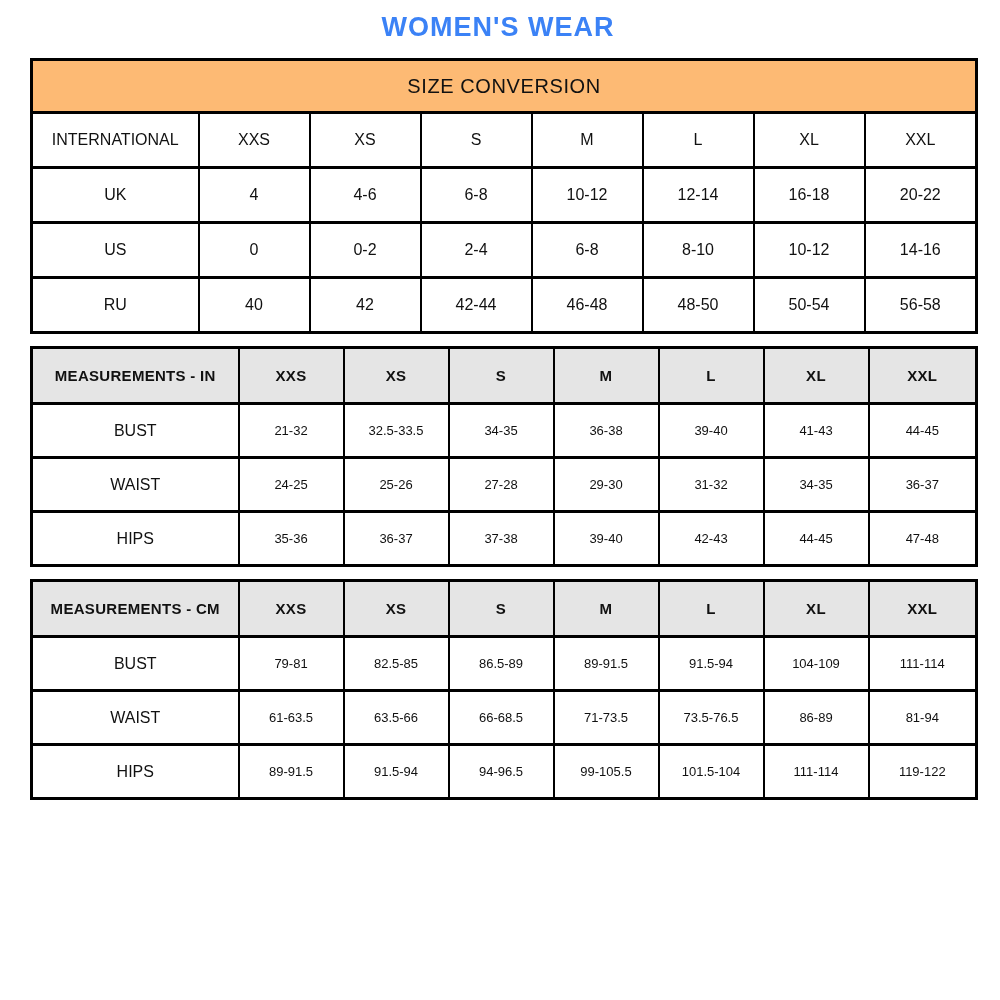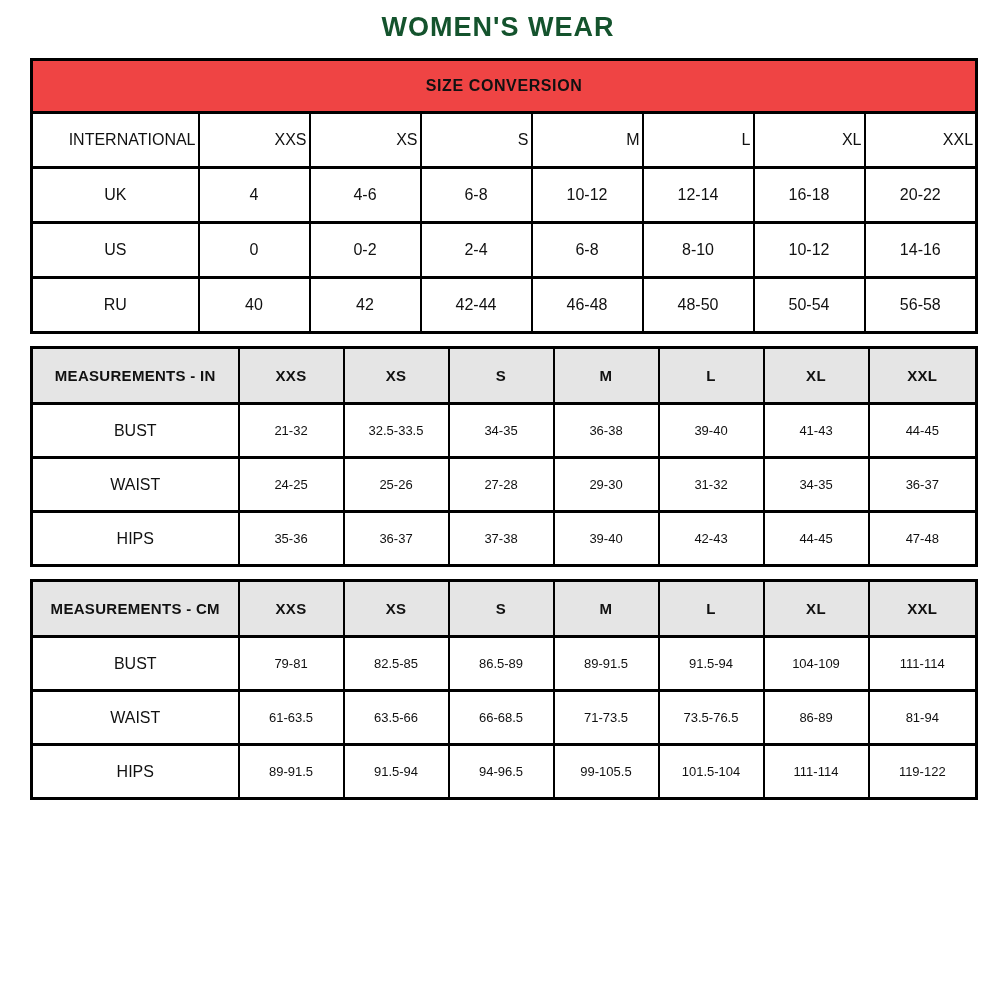--- a/index.html
+++ b/index.html
@@ -15,53 +15,52 @@
     height: 1000px;
     box-sizing: border-box;
     padding-top: 12px;
   }
   .title {
     margin: 0 4px 15px 0;
     text-align: center;
     font-size: 27px;
     font-weight: 700;
     letter-spacing: 1px;
-    color: #14532d;
+    color: #3b82f6;
   }
   table.tbl {
     border-collapse: collapse;
     table-layout: fixed;
     width: 945px;
     margin: 0 25px 12px 30px;
     border: 3px solid #000000;
   }
   .tbl th, .tbl td {
     border: 2px solid #000000;
     border-top-width: 3px;
     border-bottom-width: 3px;
     text-align: center;
     vertical-align: middle;
     padding: 0 2px;
     overflow: hidden;
     white-space: nowrap;
   }
   
   .t1 th.banner {
-    background: #ef4444;
+    background: #fdba74;
     height: 50px;
-    font-size: 16px;
-    font-weight: 700;
+    font-size: 20px;
+    font-weight: 400;
     letter-spacing: 0.6px;
   }
   .t1 tr.cols th {
     background: #ffffff;
     font-weight: 400;
     font-size: 16px;
     height: 52px;
-    text-align: right;
   }
   .t1 td {
     font-size: 16px;
     font-weight: 400;
     height: 52px;
   }
   
   .tm tr.cols th {
     background: #e5e5e5;
     font-weight: 700;

